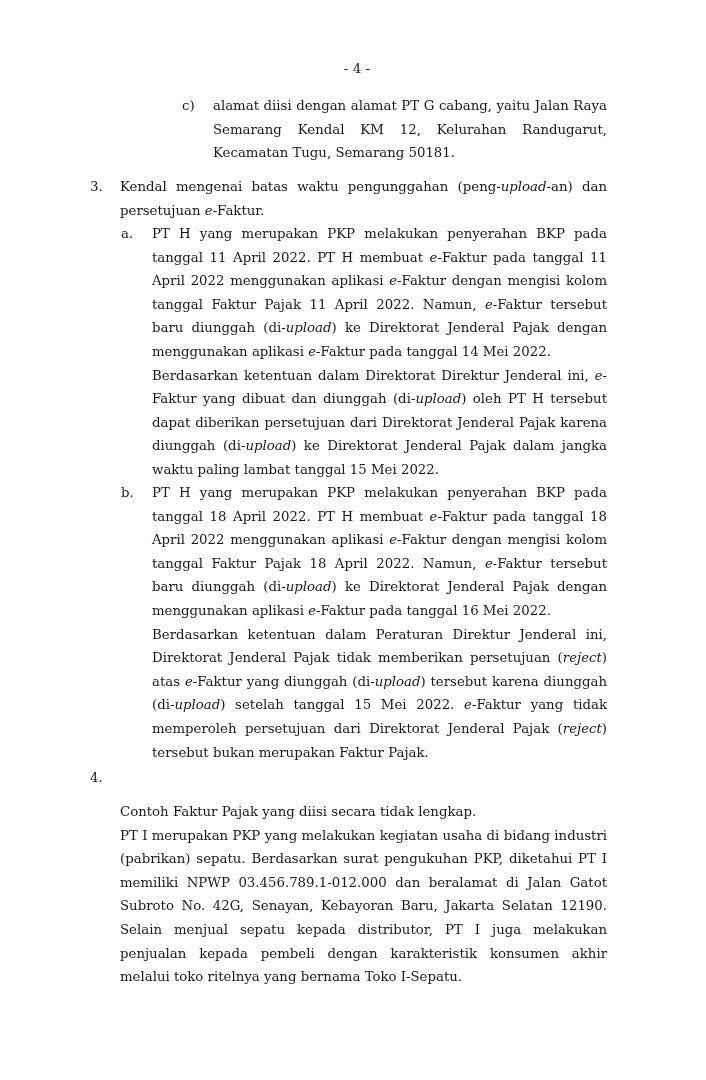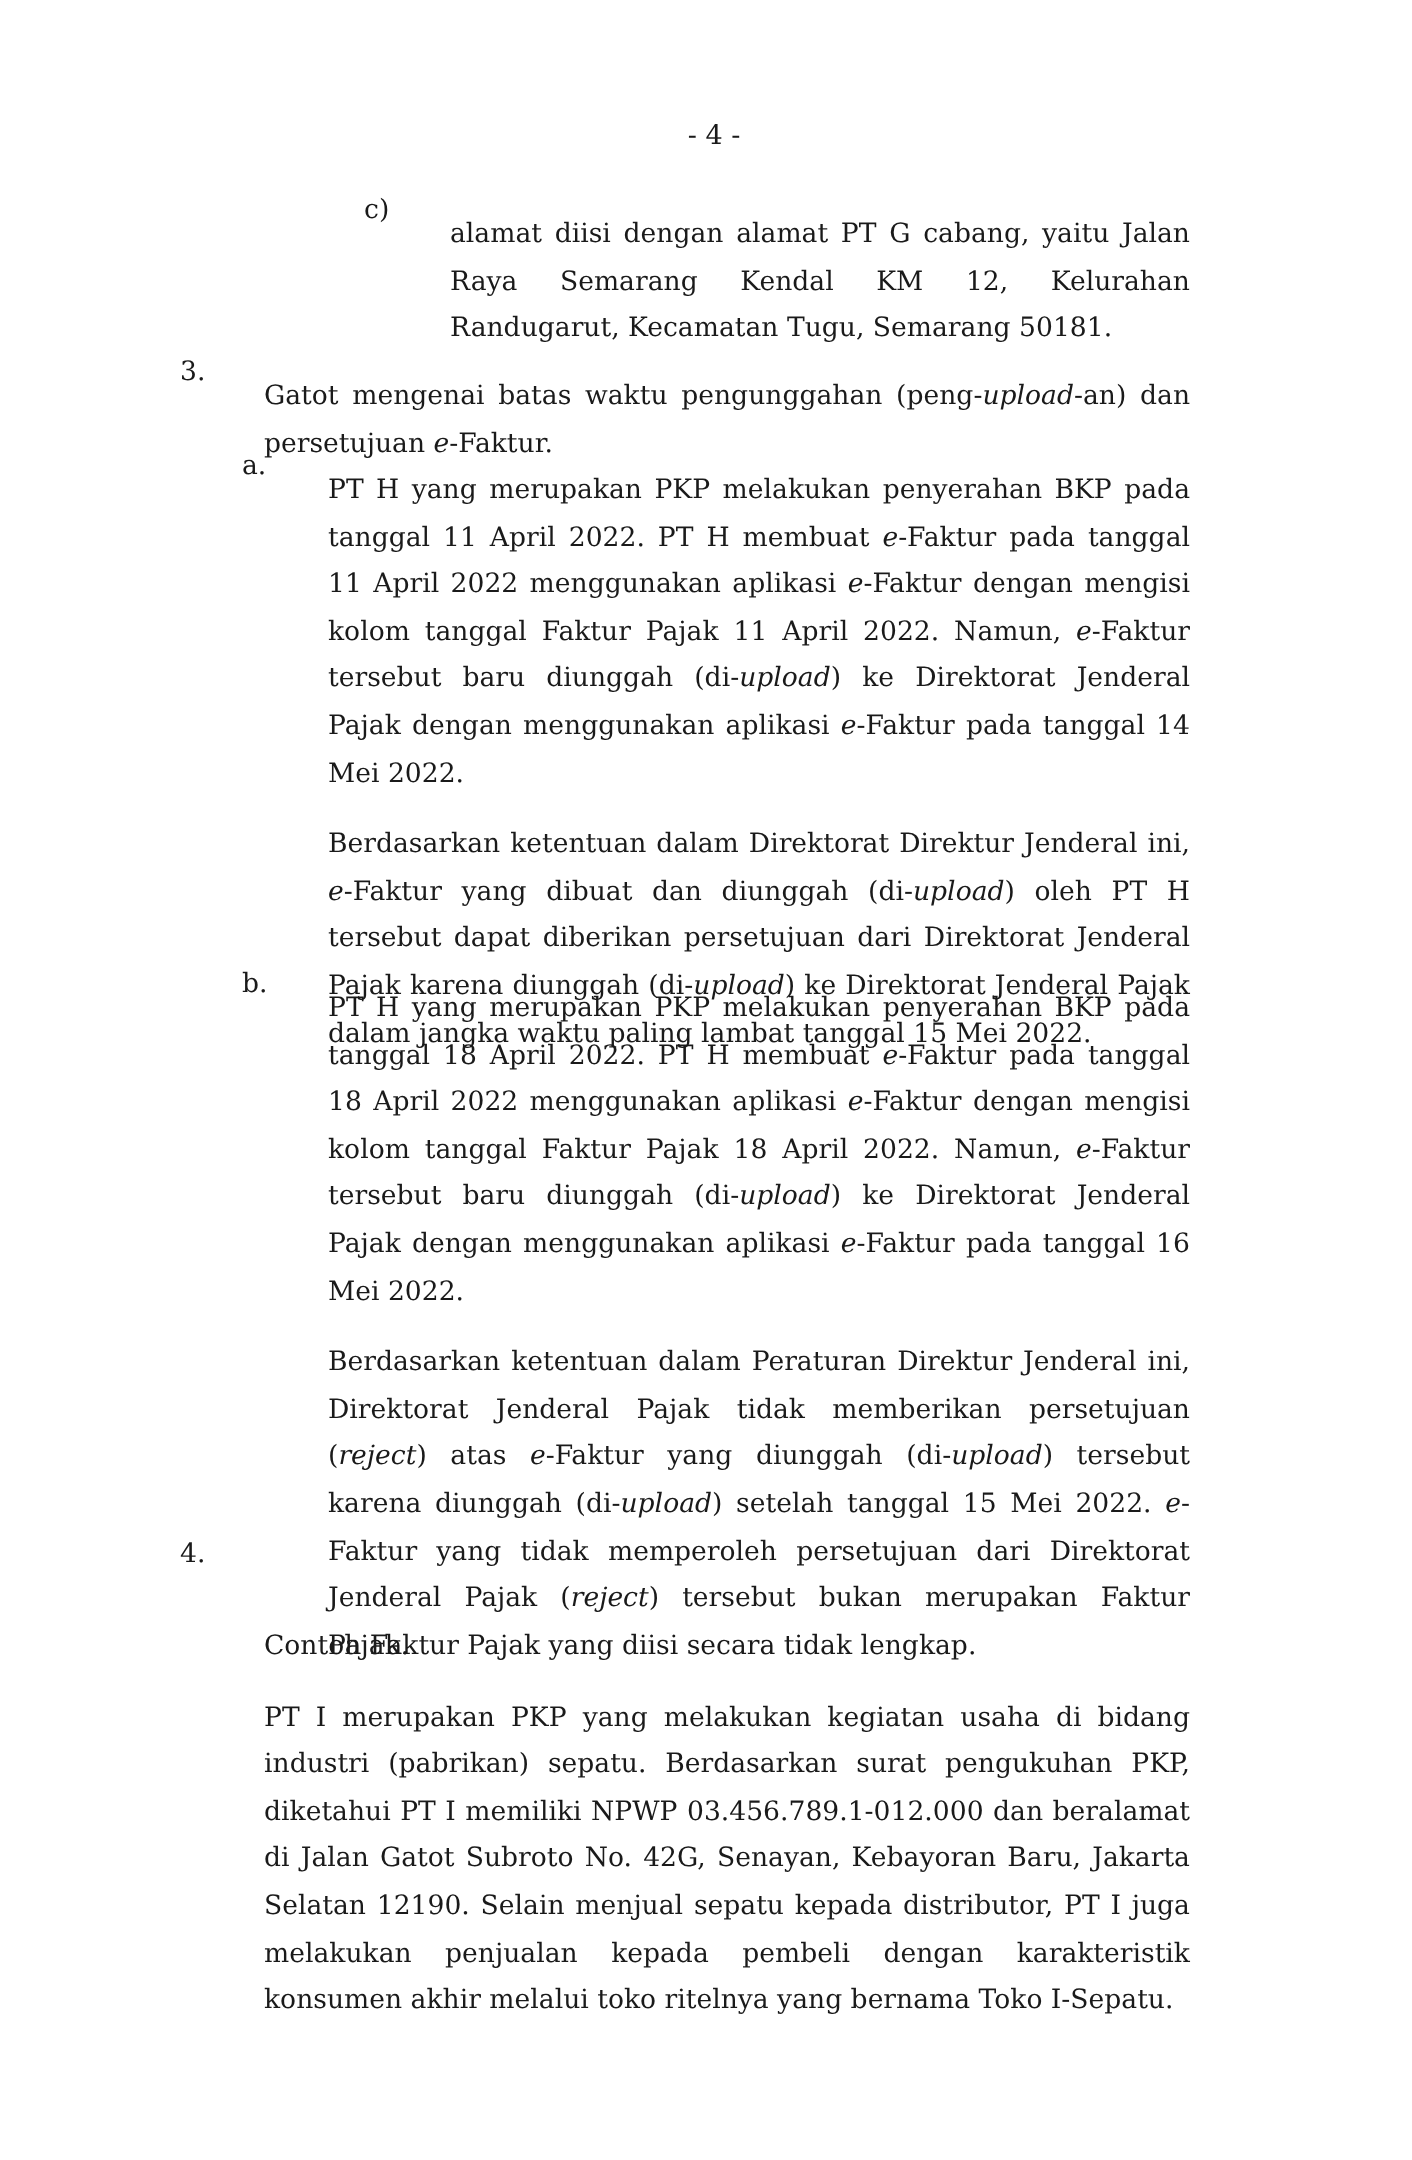--- a/index.html
+++ b/index.html
@@ -2,37 +2,37 @@
 <html><head>
 <meta charset="utf-8">
 <style>
   html, body { margin: 0; padding: 0; background: #ffffff; }
   body { width: 706px; height: 1080px; position: relative; overflow: hidden;
          font-family: "DejaVu Serif", "Liberation Serif", serif; color: #1a1a1a; }
   .page-number { position: absolute; top: 60px; left: 0; width: 706px; text-align: center;
                  font-size: 13.5px; padding-left: 4px; }
   .block { position: absolute; font-size: 13.3px; line-height: 23.6px; text-align: justify; }
   .marker { position: absolute; font-size: 13.3px; line-height: 23.6px; }
-  .para { margin: 12px; text-align: justify; }
+  .para { margin: 0; text-align: justify; }
   .last { text-align-last: left; }
   i { font-style: italic; }
 </style>
 </head>
 <body>
 
 <div class="page-number">- 4 -</div>
 
 <span class="marker" style="top:94px; left:182px;">c)</span>
 <div class="block" style="top:94px; left:213px; width:394px;">
   <p class="para last">alamat diisi dengan alamat PT G cabang, yaitu Jalan Raya Semarang Kendal KM 12, Kelurahan Randugarut, Kecamatan Tugu, Semarang 50181.</p>
 </div>
 
 <span class="marker" style="top:175px; left:90px;">3.</span>
 <div class="block" style="top:175px; left:120px; width:487px;">
-  <p class="para last"><span>Gatot mengenai batas waktu pengunggahan (peng-</span><i>upload</i><span>-an) dan persetujuan </span><i>e</i><span>-Faktur.</span></p>
+  <p class="para last"><span>Kendal mengenai batas waktu pengunggahan (peng-</span><i>upload</i><span>-an) dan persetujuan </span><i>e</i><span>-Faktur.</span></p>
 </div>
 
 <span class="marker" style="top:222px; left:121px;">a.</span>
 <div class="block" style="top:222px; left:152px; width:455px;">
   <p class="para last"><span>PT H yang merupakan PKP melakukan penyerahan BKP pada tanggal 11 April 2022. PT H membuat </span><i>e</i><span>-Faktur pada tanggal 11 April 2022 menggunakan aplikasi </span><i>e</i><span>-Faktur dengan mengisi kolom tanggal Faktur Pajak 11 April 2022. Namun, </span><i>e</i><span>-Faktur tersebut baru diunggah (di-</span><i>upload</i><span>) ke Direktorat Jenderal Pajak dengan menggunakan aplikasi </span><i>e</i><span>-Faktur pada tanggal 14 Mei 2022.</span></p>
   <p class="para last"><span>Berdasarkan ketentuan dalam Direktorat Direktur Jenderal ini, </span><i>e</i><span>-Faktur yang dibuat dan diunggah (di-</span><i>upload</i><span>) oleh PT H tersebut dapat diberikan persetujuan dari Direktorat Jenderal Pajak karena diunggah (di-</span><i>upload</i><span>) ke Direktorat Jenderal Pajak dalam jangka waktu paling lambat tanggal 15 Mei 2022.</span></p>
 </div>
 
 <span class="marker" style="top:481px; left:121px;">b.</span>
 <div class="block" style="top:481px; left:152px; width:455px;">

